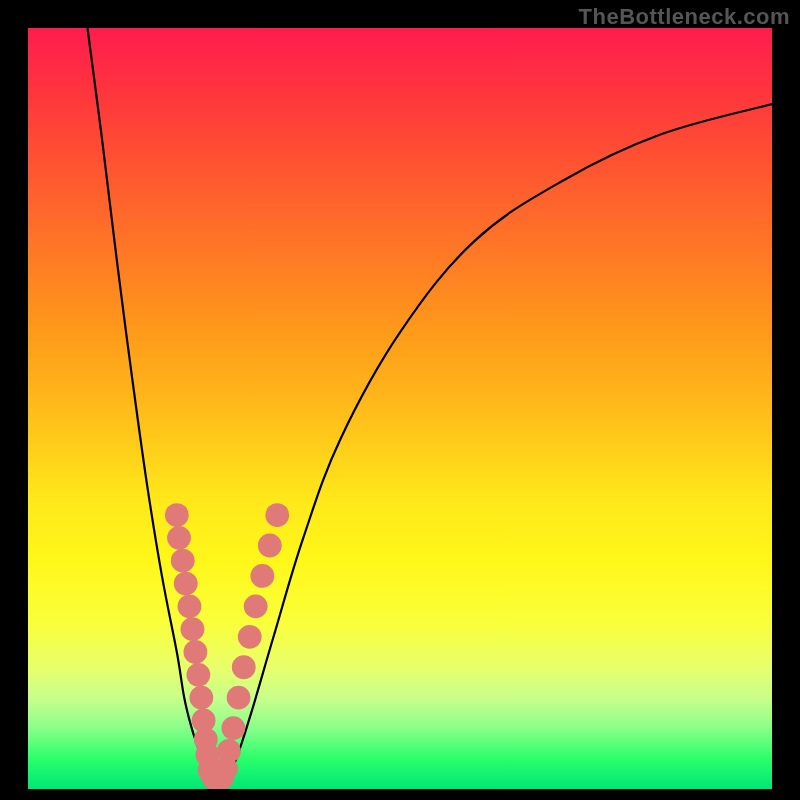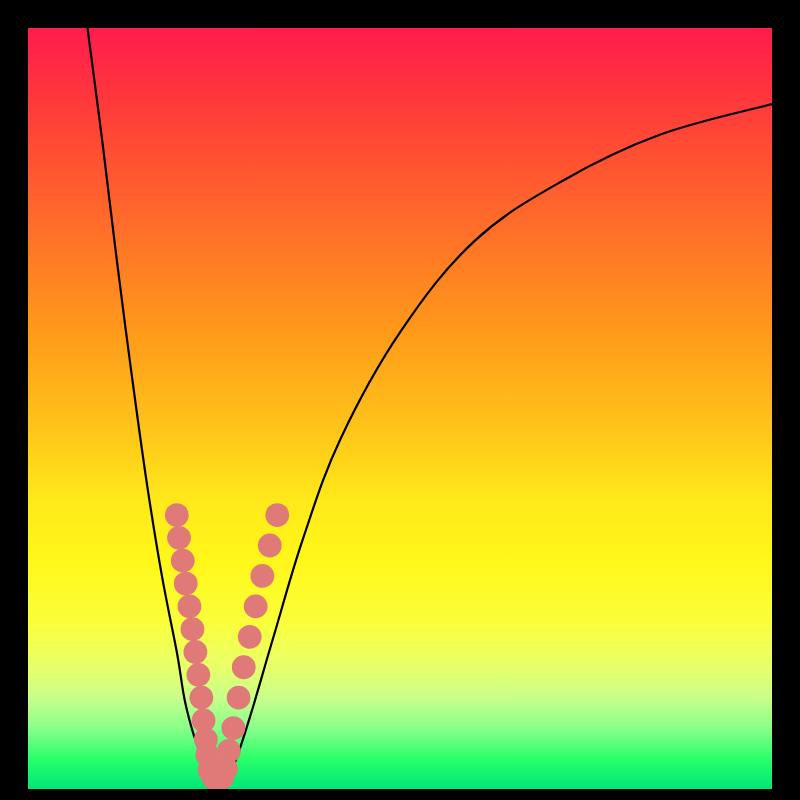--- a/index.html
+++ b/index.html
@@ -66,20 +66,21 @@
   .bead {
     fill: #e07a78;
     stroke: none;
   }
 </style>
 </head>
 <body>
 
 <div class="frame">
 
+  <div class="watermark">TheBottleneck.com</div>
 
   <div class="plot-area">
     <div class="gradient-bg"></div>
 
     <svg class="curves" viewBox="0 0 744 761" preserveAspectRatio="none">
       <g id="curve-group">
           <path class="curve-path" d="M 59.52 0 C 62.19840000000001 20.546999999999993 69.04320000000001 71.68619999999996 74.4 114.14999999999998 C 79.7568 156.6138 83.9232 193.4462000000001 89.28 235.91000000000008 C 94.63680000000001 278.3738000000001 98.8032 310.33579999999995 104.16000000000001 350.05999999999995 C 109.51680000000002 389.78419999999994 113.68320000000001 420.98519999999996 119.04 456.59999999999997 C 124.3968 492.21479999999997 128.5632 517.7844 133.92 547.92 C 139.27679999999998 578.0555999999999 144.78240000000002 602.1032 148.8 624.02 C 152.8176 645.9368 153.56159999999997 655.9820000000001 156.23999999999998 669.6800000000001 C 158.9184 683.378 161.0016 690.5314 163.68 700.12 C 166.35840000000002 709.7086 168.84336000000002 715.4161 171.12 722.95 C 173.39664 730.4839000000001 174.72096 736.4958 176.328 741.975 C 177.93504000000001 747.4542 179.3784 751.3353 180.048 753.39"></path>
           <path class="curve-path" d="M 197.16 753.39 C 199.1688 749.2805999999999 203.63280000000003 742.8882 208.32000000000002 730.56 C 213.0072 718.2317999999999 216.504 706.8168 223.2 684.9 C 229.896 662.9832 236.1456 640.3054 245.52 608.8 C 254.89440000000002 577.2946 263.2272 545.4848 275.28 509.87 C 287.33279999999996 474.2552 295.07039999999995 447.9246 312.47999999999996 410.94 C 329.8896 373.9554 347.8944 340.01480000000004 372 304.40000000000003 C 396.1056 268.78520000000003 416.9376 240.47600000000006 446.4 213.08000000000004 C 475.8624 185.68400000000003 502.19999999999993 171.37719999999996 535.68 152.19999999999993 C 569.16 133.0227999999999 594.9024 120.23799999999994 632.4 106.53999999999996 C 669.8976 92.84199999999998 723.912 81.57920000000001 744 76.10000000000002"></path>
         </g>
       <g id="bead-group">

